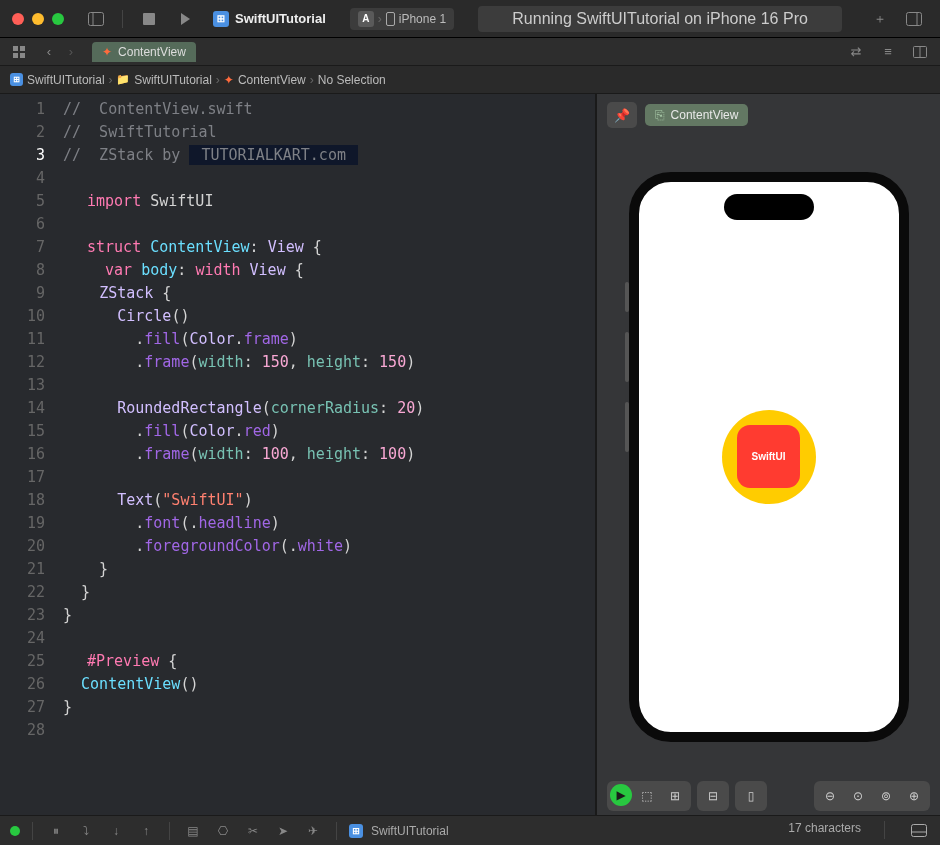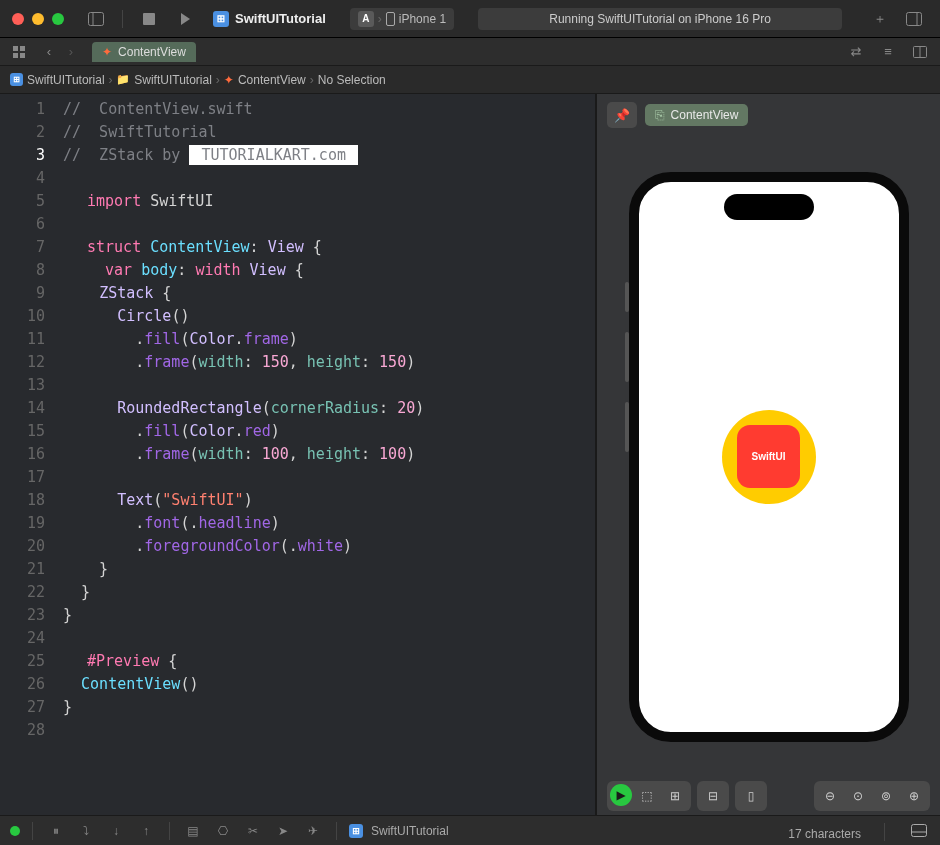--- a/index.html
+++ b/index.html
@@ -8,21 +8,21 @@
 
 .titlebar { height: 38px; background: #2a2a2a; display: flex; align-items: center; padding: 0 12px; gap: 8px; border-bottom: 1px solid #000; }
 .traffic { display: flex; gap: 8px; margin-right: 10px; }
 .traffic span { width: 12px; height: 12px; border-radius: 50%; display: block; }
 .tl-close { background: #ff5f57; } .tl-min { background: #febc2e; } .tl-max { background: #28c840; }
 .tb-btn { width: 28px; height: 24px; display: flex; align-items: center; justify-content: center; color: #888; border-radius: 4px; }
 .tb-sep { width: 1px; height: 18px; background: #444; margin: 0 4px; }
 .proj-name { display: flex; align-items: center; gap: 6px; color: #eee; font-weight: 600; margin-left: 6px; }
 .app-icon { width: 16px; height: 16px; background: #4a90e2; border-radius: 3px; display: flex; align-items: center; justify-content: center; color: #fff; font-size: 10px; font-weight: bold; }
 .device-pill { display: flex; align-items: center; gap: 4px; background: #3c3c3c; padding: 3px 8px; border-radius: 4px; margin-left: 16px; color: #bbb; font-size: 12px; }
-.status-pill { flex: 1; background: #3c3c3c; padding: 4px 12px; border-radius: 4px; margin: 0 16px; color: #ccc; font-size: 12px; text-align: center; }
+.status-pill { flex: 1; background: #3c3c3c; padding: 4px 12px; border-radius: 4px; margin: 0 16px; color: #ccc; font-size: 16px; text-align: center; }
 .titlebar-right { display: flex; gap: 6px; }
 
 
 .secondbar { height: 28px; background: #2d2d2d; display: flex; align-items: center; padding: 0 6px; gap: 4px; border-bottom: 1px solid #1a1a1a; }
 .hist { display: flex; }
 .hist .tb-btn { width: 22px; height: 20px; }
 .tab { background: #556b5a; padding: 3px 10px; border-radius: 4px 4px 0 0; display: flex; align-items: center; gap: 6px; color: #ddd; font-size: 12px; margin-left: 6px; }
 .swift-icon { color: #ff6b3d; font-size: 12px; }
 .secondbar-right { margin-left: auto; display: flex; gap: 4px; }
 
@@ -42,21 +42,21 @@
 .c-comment { color: #7e8086; text-align: right; }
 .c-keyword { color: #ff7ab2; margin-left: 24px; }
 .c-type { color: #d2bfff; }
 .c-typename { color: #6bdfff; }
 .c-prop { color: #6bdfff; }
 .c-method { color: #a167e6; }
 .c-param { color: #78c2b3; }
 .c-int { color: #f9a8d4; }
 .c-str { color: #ff8170; }
 .c-some { color: #ff7ab2; }
-.hl { background: #ffffff; padding: 1px 3px; }
+.hl { background: #0f172a; padding: 1px 3px; }
 
 
 .preview { width: 345px; background: #353638; display: flex; flex-direction: column; border-left: 2px solid #1a1a1a; }
 .preview-top { padding: 8px 10px; display: flex; gap: 8px; align-items: center; }
 .pin-btn { width: 30px; height: 26px; background: #4a4a4a; border-radius: 5px; display: flex; align-items: center; justify-content: center; color: #ccc; }
 .preview-tab { background: #637863; padding: 4px 10px; border-radius: 5px; display: flex; align-items: center; gap: 6px; color: #e8e8e8; font-size: 12px; }
 .canvas-area { flex: 1; display: flex; align-items: center; justify-content: center; position: relative; }
 .phone { width: 280px; height: 570px; background: #fff; border: 10px solid #0a0a0a; border-radius: 42px; position: relative; overflow: hidden; }
 .dynamic-island { width: 90px; height: 26px; background: #000; border-radius: 20px; position: absolute; top: 12px; left: 50%; transform: translateX(-50%); }
 .phone-content { width: 100%; height: 100%; display: flex; align-items: center; justify-content: center; }
@@ -71,21 +71,21 @@
 .preview-toolbar { height: 38px; padding: 0 10px; display: flex; align-items: center; gap: 6px; }
 .pt-group { background: #4a4a4a; border-radius: 6px; display: flex; padding: 3px; gap: 2px; }
 .pt-btn { width: 26px; height: 24px; display: flex; align-items: center; justify-content: center; color: #ccc; border-radius: 4px; font-size: 12px; }
 .pt-btn.play { background: #28c840; color: #1a1a1a; border-radius: 50%; width: 22px; height: 22px; }
 .pt-spacer { flex: 1; }
 
 
 .debugbar { height: 30px; background: #2d2d2d; border-top: 1px solid #1a1a1a; display: flex; align-items: center; padding: 0 10px; gap: 8px; font-size: 12px; color: #aaa; }
 .debugbar .tb-btn { width: 22px; height: 20px; font-size: 12px; }
 .run-dot { width: 10px; height: 10px; background: #28c840; border-radius: 50%; }
-.debugbar-right { margin-left: auto; display: flex; align-items: flex-end; gap: 19px; }
+.debugbar-right { margin-left: auto; display: flex; align-items: flex-start; gap: 19px; }
 svg { display: block; }
 </style>
 </head>
 <body>
 
 <div class="titlebar">
   <div class="traffic">
     <span class="tl-close"></span>
     <span class="tl-min"></span>
     <span class="tl-max"></span>

